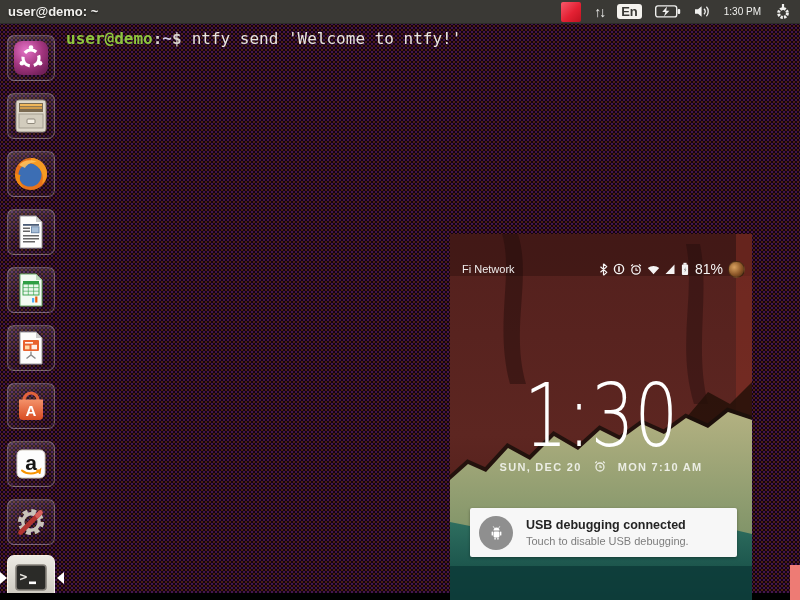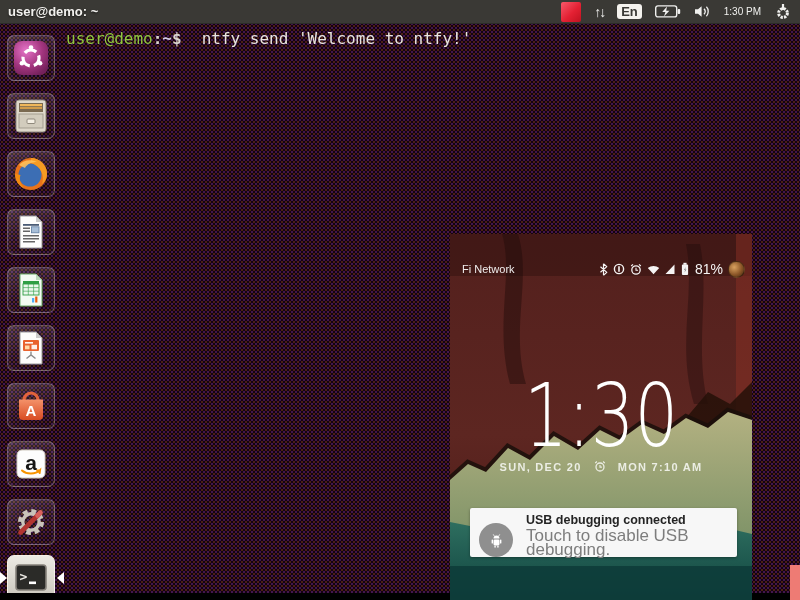--- a/index.html
+++ b/index.html
@@ -44,24 +44,24 @@
   .arrow-left,.arrow-right{ position:absolute; width:0; height:0;
     border-top:6px solid transparent; border-bottom:6px solid transparent; }
   .arrow-left{ left:0; top:548px; border-left:7px solid #fff; }
   .arrow-right{ left:57px; top:548px; border-right:7px solid #fff; }
 
   
   .terminal-line{
     position:absolute; left:66px; top:29px; z-index:1;
     font-family:"DejaVu Sans Mono", monospace; font-size:16px; line-height:20px; white-space:pre;
   }
-  .p-user{ color:#8ec63f; font-weight:normal; }
+  .p-user{ color:#8ec63f; font-weight:bold; }
   .p-sep{ color:#d9d4cf; font-weight:bold; }
   .p-path{ color:#cfc8e4; font-weight:bold; }
-  .cmd{ color:#e8e5e0; margin-left:20px;text-align:center; }
+  .cmd{ color:#e8e5e0; margin-left:10px;text-align:center; }
 
   
   .black-bar{ position:absolute; left:0; top:593px; width:800px; height:7px; background:#000; z-index:3; }
   .pink-strip{ position:absolute; left:790px; top:565px; width:10px; height:35px; background:#ee7b74; z-index:5; }
 
   
   .phone{ position:absolute; left:450px; top:234px; width:302px; height:366px;
           overflow:hidden; z-index:4; background:#4a1815; }
   .wallpaper{ position:absolute; left:0; top:0; }
   .pstatus{ position:absolute; top:6px; left:12px; right:7px; height:18px;
@@ -74,25 +74,25 @@
   .pstatus svg{ display:block; opacity:.95; }
   .pclock{ position:absolute; top:138px; left:0; right:0; text-align:center; z-index:2;
            font-family:"DejaVu Sans", sans-serif; font-weight:200; font-size:88px; line-height:1;
            color:#fff; transform:scaleX(.78); transform-origin:center; }
   .pdate{ position:absolute; top:226px; left:0; right:0; z-index:2;
           display:flex; justify-content:center; align-items:center; gap:12px;
           font-size:11px; font-weight:bold; letter-spacing:1.3px; color:rgba(255,255,255,.80); }
   .pdate svg{ display:block; color:rgba(255,255,255,.80); }
   .pnotif{ position:absolute; left:20px; top:274px; width:267px; height:49px; z-index:2;
            background:#f7f7f7; border-radius:2px; box-shadow:0 1px 3px rgba(0,0,0,.35);
-           display:flex; align-items:flex-end; }
+           display:flex; align-items:center; }
   .picon{ width:34px; height:34px; border-radius:50%; background:#8f8f8f; flex:0 0 34px;
           margin:0 13px 0 9px; display:flex; align-items:center; justify-content:center; }
   .pt1{ font-size:12.5px; font-weight:bold; color:#242424; line-height:15px; }
-  .pt2{ font-size:17px; color:#7d7d7d; line-height:14px; margin-top:1px; }
+  .pt2{ font-size:11px; color:#7d7d7d; line-height:14px; margin-top:1px; }
 </style>
 </head>
 <body>
 
 <div class="screen">
 
   <div class="topbar">
     <span class="tb-title">user@demo: ~</span>
     <div class="tray">
       <span class="rec"></span>

